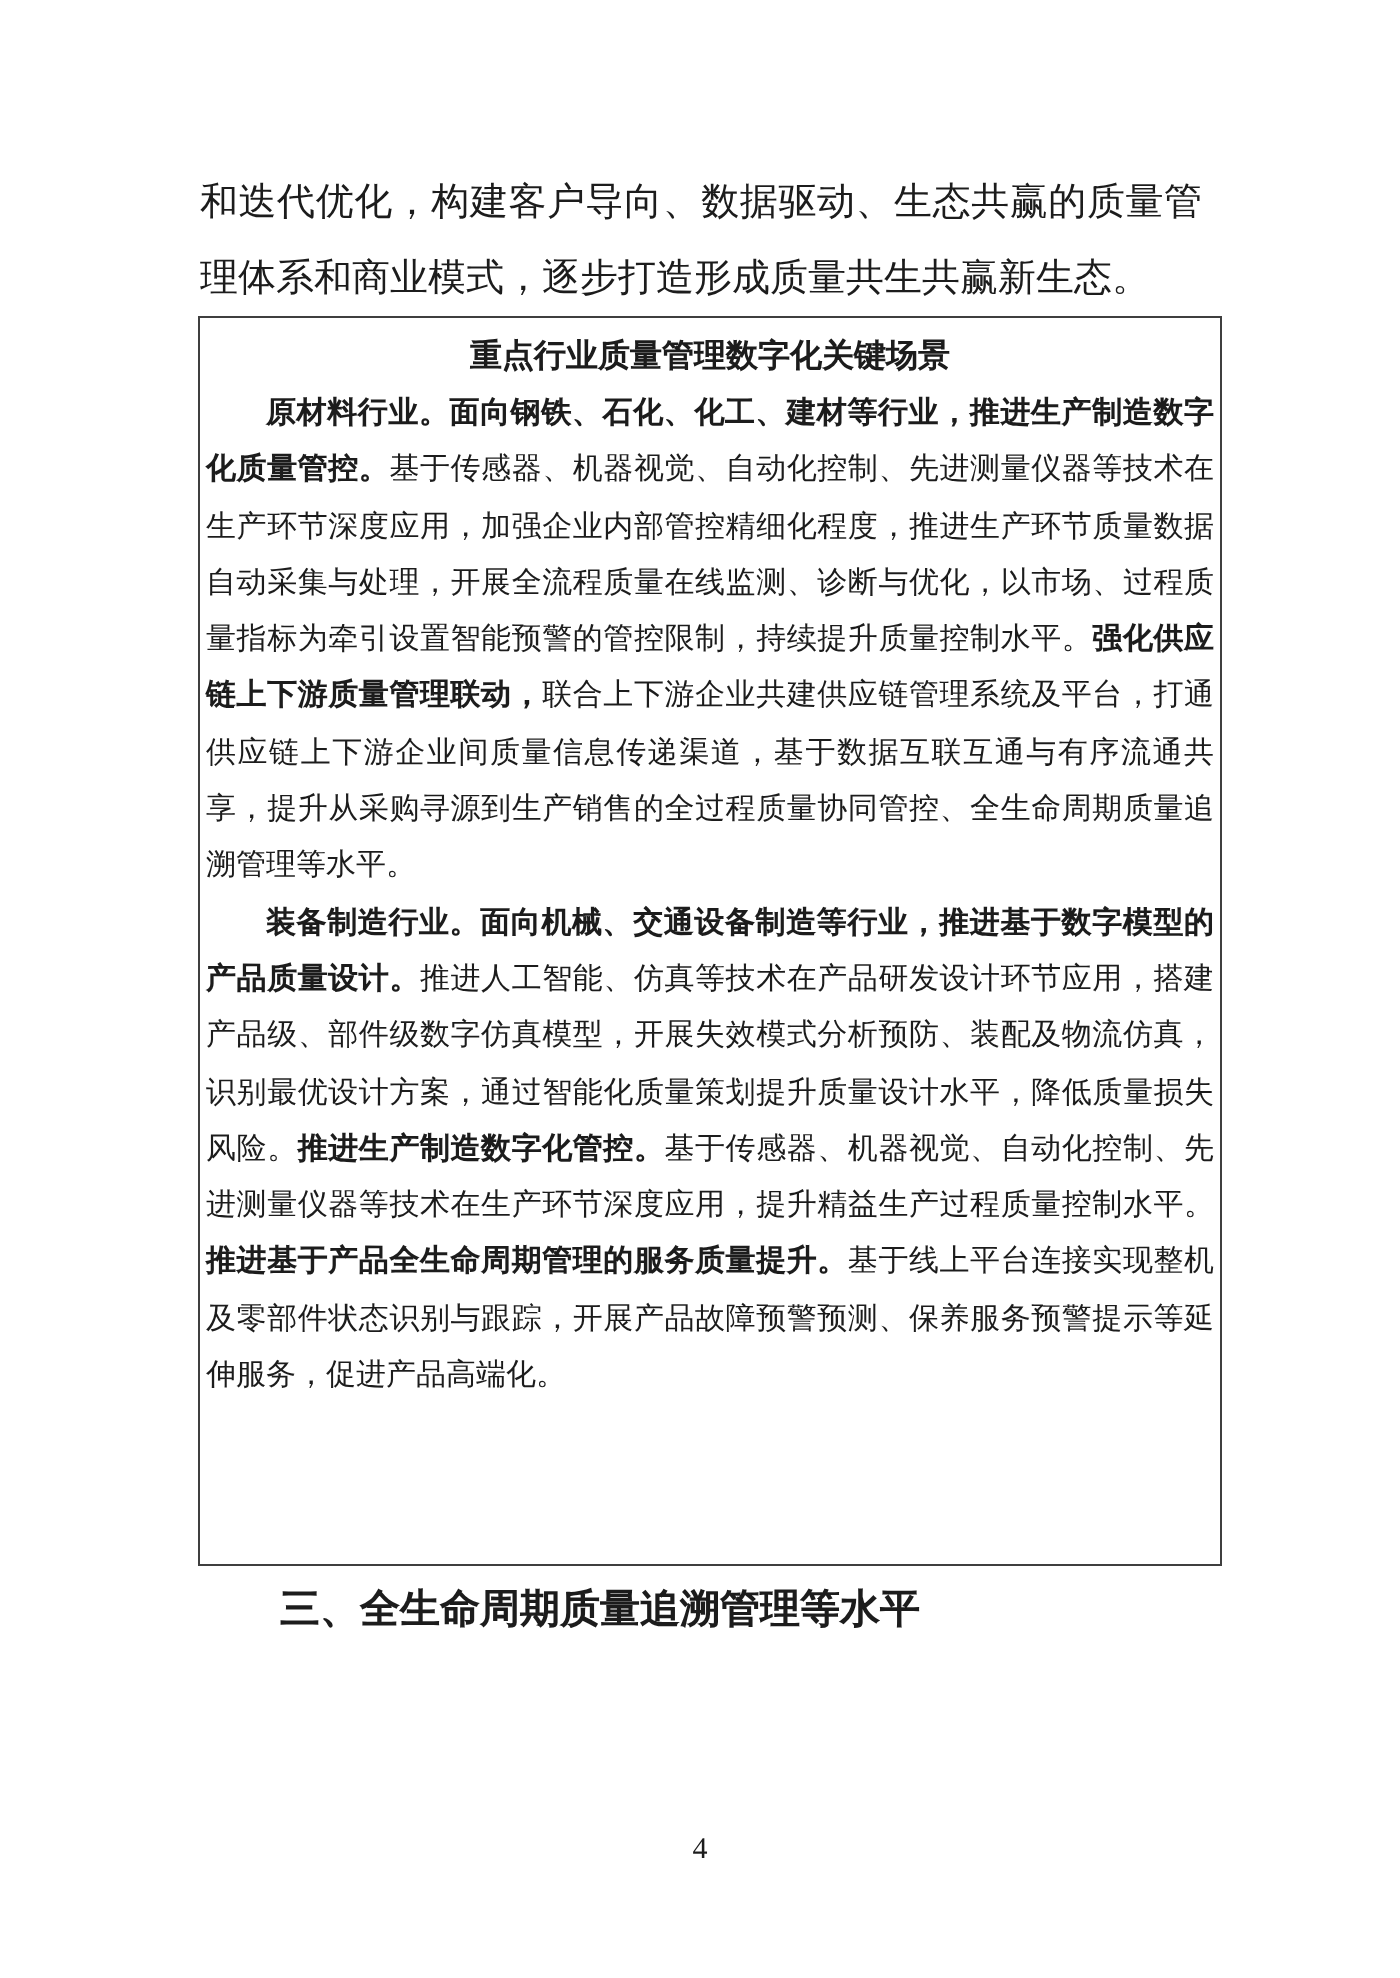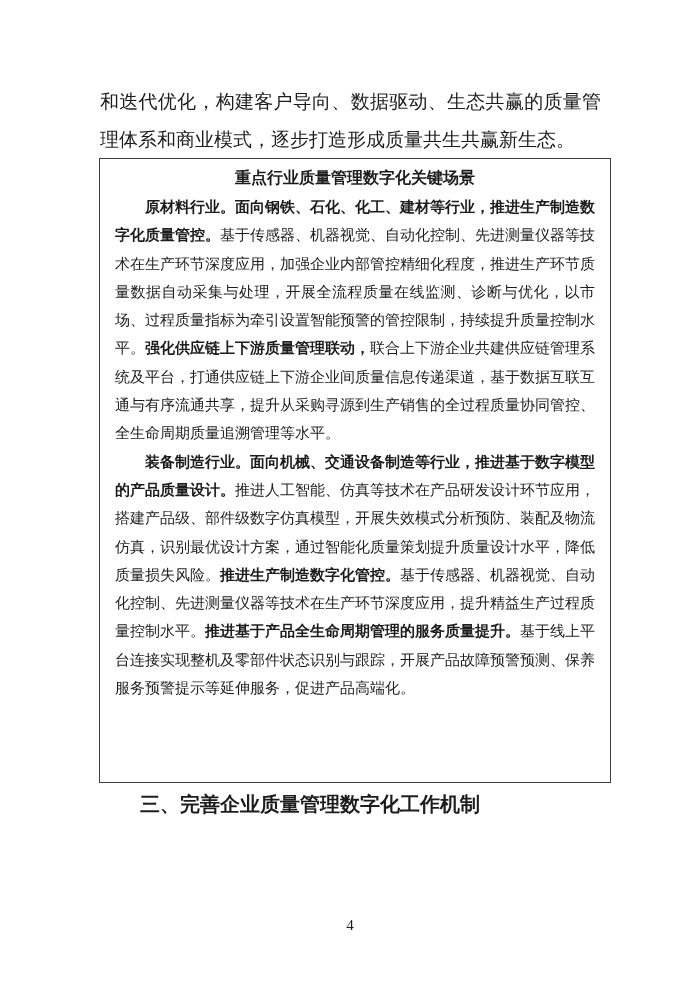--- a/index.html
+++ b/index.html
@@ -30,21 +30,21 @@
   }
   
   .scenario-box {
     position: absolute;
     left: 99px;
     top: 158px;
     width: 512px;
     height: 625px;
     box-sizing: border-box;
     border: 1.5px solid var(--border-color);
-    padding: 2px 15px;
+    padding: 2px 3px;
     overflow: hidden;
   }
   .scenario-box h2 {
     margin: 2px 0 0 0;
     font-family: "DejaVu Sans", "Liberation Sans", sans-serif;
     font-size: 16px;
     font-weight: bold;
     text-align: center;
     line-height: 30px;
   }
@@ -97,18 +97,18 @@
 
   <p class="intro">和迭代优化，构建客户导向、数据驱动、生态共赢的质量管理体系和商业模式，逐步打造形成质量共生共赢新生态。</p>
 
   <div class="scenario-box">
     <h2>重点行业质量管理数字化关键场景</h2>
     <p><span class="bold">原材料行业。面向钢铁、石化、化工、建材等行业，推进生产制造数字化质量管控。</span><span>基于传感器、机器视觉、自动化控制、先进测量仪器等技术在生产环节深度应用，加强企业内部管控精细化程度，推进生产环节质量数据自动采集与处理，开展全流程质量在线监测、诊断与优化，以市场、过程质量指标为牵引设置智能预警的管控限制，持续提升质量控制水平。</span><span class="bold">强化供应链上下游质量管理联动，</span><span>联合上下游企业共建供应链管理系统及平台，打通供应链上下游企业间质量信息传递渠道，基于数据互联互通与有序流通共享，提升从采购寻源到生产销售的全过程质量协同管控、全生命周期质量追溯管理等水平。</span></p>
     <p><span class="bold">装备制造行业。面向机械、交通设备制造等行业，推进基于数字模型的产品质量设计。</span><span>推进人工智能、仿真等技术在产品研发设计环节应用，搭建产品级、部件级数字仿真模型，开展失效模式分析预防、装配及物流仿真，识别最优设计方案，通过智能化质量策划提升质量设计水平，降低质量损失风险。</span><span class="bold">推进生产制造数字化管控。</span><span>基于传感器、机器视觉、自动化控制、先进测量仪器等技术在生产环节深度应用，提升精益生产过程质量控制水平。</span><span class="bold">推进基于产品全生命周期管理的服务质量提升。</span><span>基于线上平台连接实现整机及零部件状态识别与跟踪，开展产品故障预警预测、保养服务预警提示等延伸服务，促进产品高端化。</span></p>
   </div>
 
   <div class="section">
-    <h3>三、完善企业质量管理数字化工作机制</h3>
+    <h3>三、全生命周期质量追溯管理等水平</h3>
   </div>
 
   <div class="page-number">4</div>
 
 </div>
 
 </body></html>

